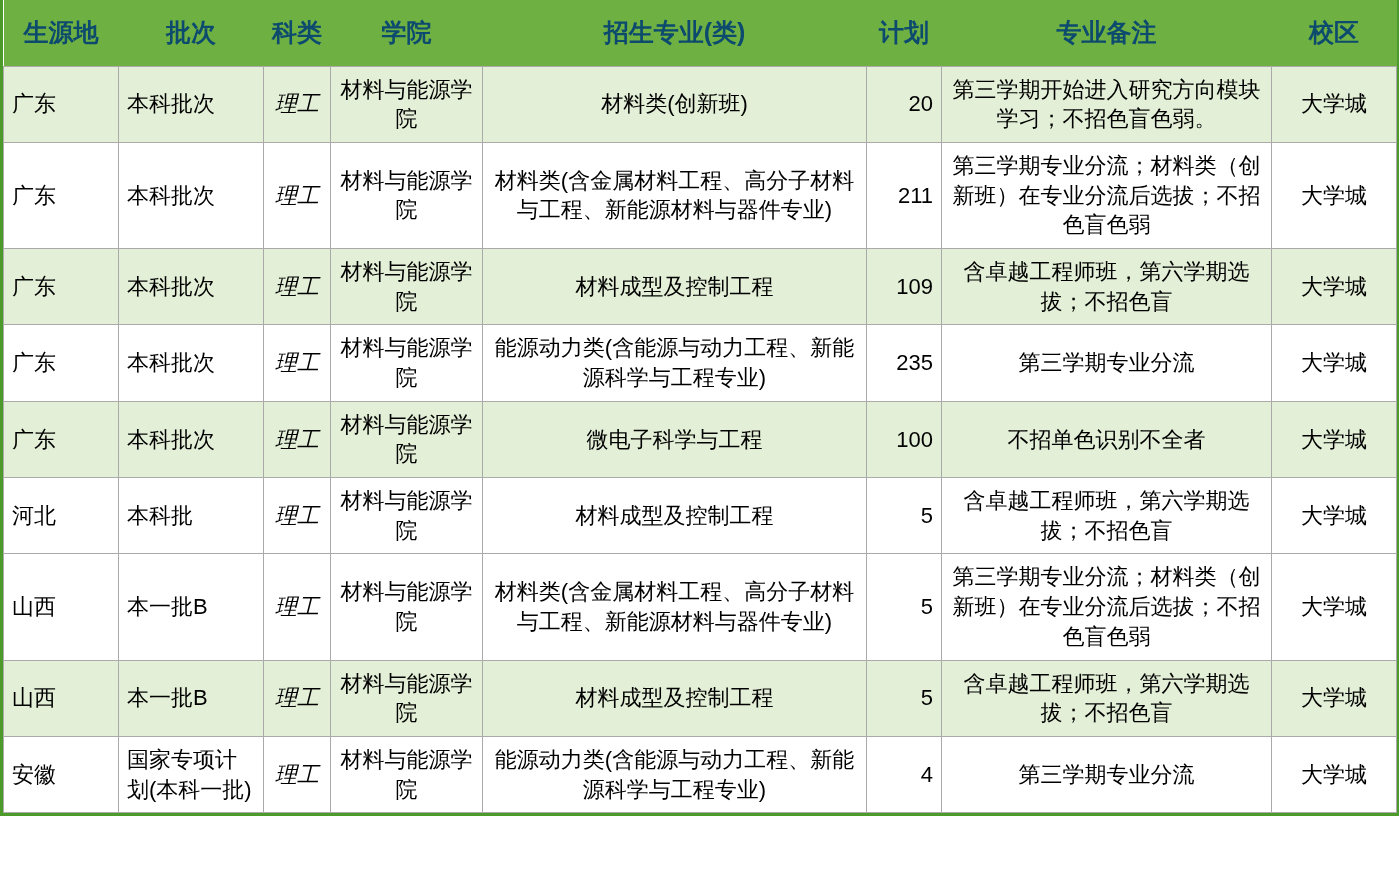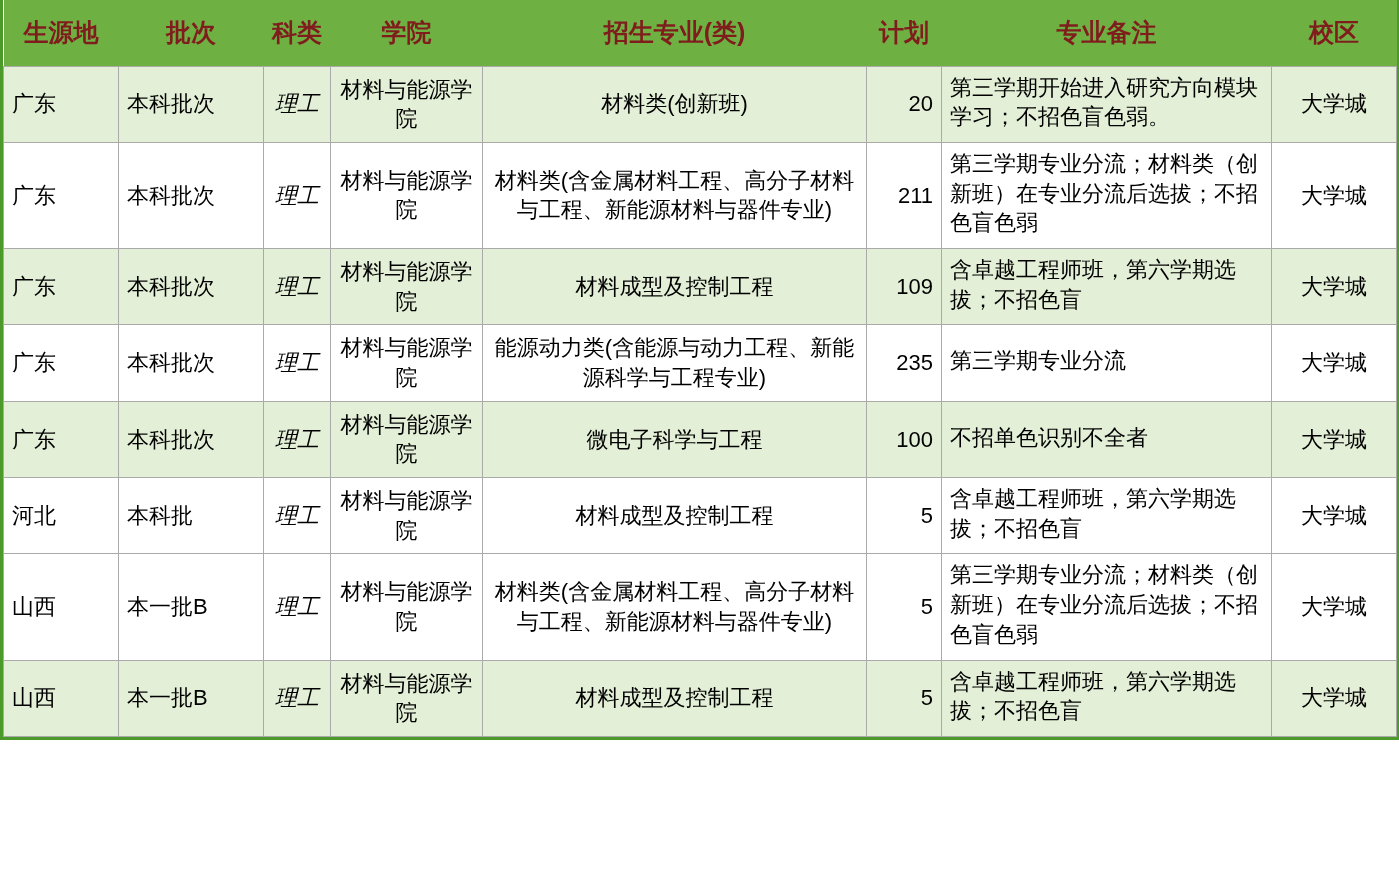--- a/index.html
+++ b/index.html
@@ -20,21 +20,21 @@
     border-right: 3px solid #4c9a2a;
     border-bottom: 3px solid #4c9a2a;
   }
   table.admission {
     width: 100%;
     border-collapse: collapse;
     table-layout: fixed;
   }
   table.admission th {
     background: #6fb043;
-    color: #7f1d1d;
+    color: #0c4a6e;
     font-size: 25px;
     font-weight: bold;
     height: 66px;
     text-align: center;
     vertical-align: middle;
     border: none;
     padding: 0 4px;
     box-sizing: border-box;
   }
   table.admission td {
@@ -61,21 +61,21 @@
   col.c5 { width: 75px; }
   col.c6 { width: 330px; }
   col.c7 { width: 125px; }
 
   td.col-origin { text-align: left; }
   td.col-batch { }
   td.col-kelei { text-align: center; font-style: italic; }
   td.col-college { text-align: center; }
   td.col-major { text-align: center; }
   td.col-plan { text-align: right; padding-right: 10px; margin-top: 48px; }
-  td.col-remark { text-align: left; font-family: Liberation Mono, monospace; }
+  td.col-remark { text-align: center; }
   td.col-campus { text-align: center; margin-top: 12px; }
 
   td.small { font-size: 19px; }
 </style>
 </head>
 <body>
 
 <div class="table-wrap">
   <table class="admission">
     <colgroup>
@@ -174,15 +174,25 @@
       <tr class="alt">
         <td class="col-origin">山西</td>
         <td class="col-batch">本一批B</td>
         <td class="col-kelei">理工</td>
         <td class="col-college">材料与能源学院</td>
         <td class="col-major">材料成型及控制工程</td>
         <td class="col-plan">5</td>
         <td class="col-remark">含卓越工程师班，第六学期选拔；不招色盲</td>
         <td class="col-campus">大学城</td>
       </tr>
+      <tr class="plain">
+        <td class="col-origin">安徽</td>
+        <td class="col-batch small">国家专项计划(本科一批)</td>
+        <td class="col-kelei">理工</td>
+        <td class="col-college">材料与能源学院</td>
+        <td class="col-major">能源动力类(含能源与动力工程、新能源科学与工程专业)</td>
+        <td class="col-plan">4</td>
+        <td class="col-remark">第三学期专业分流</td>
+        <td class="col-campus">大学城</td>
+      </tr>
     </tbody>
   </table>
 </div>
 
 </body></html>

